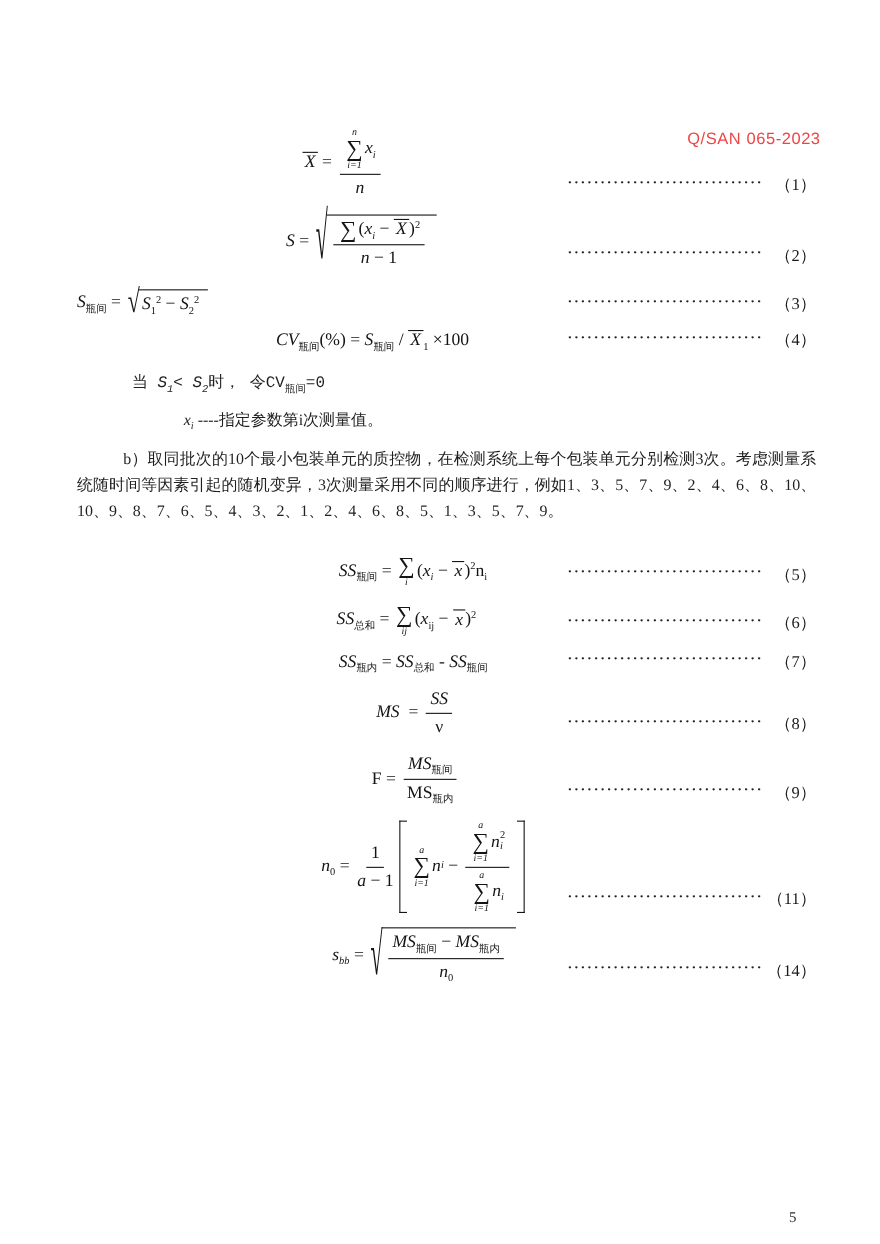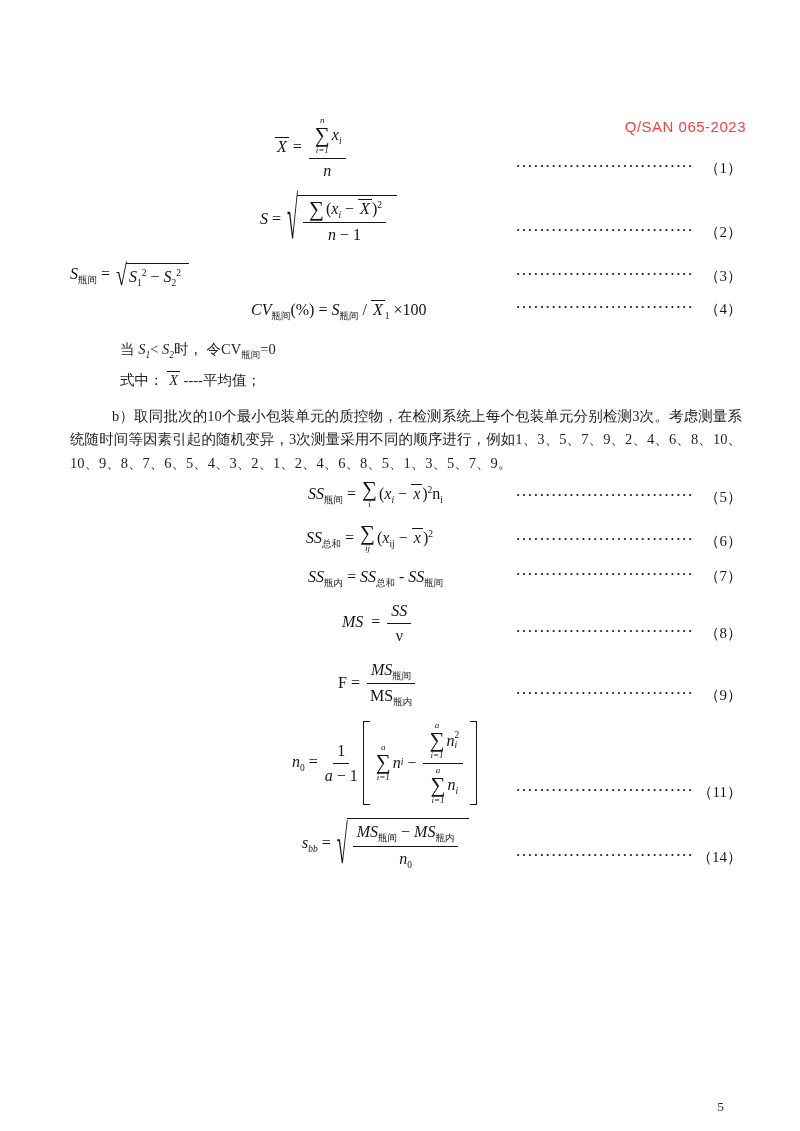--- a/index.html
+++ b/index.html
@@ -47,29 +47,29 @@
   .msscol { display:inline-flex; flex-direction:column; align-items:flex-start; line-height:1; }
   .msscol .msup, .msscol .msub { vertical-align:baseline; }
   .mgrp { display:inline-flex; align-items:center; vertical-align:middle; margin:0 2px; }
   .mbrk { align-self:stretch; width:7px; border:1.6px solid #141414; }
   .mbrk.l { border-right:0; margin-right:4px; }
   .mbrk.r { border-left:0; margin-left:4px; }
   .mgrpc { display:inline-flex; align-items:center; }
 
   
   .para { font-size:14.5px; line-height:1.65; color:#1f1f1f; }
-  .p-cond   { margin:16px 0 0 50px; }
+  .p-cond   { margin:16px 0 0 50px;font-family:Liberation Mono, monospace; }
   .where-ln { margin:7px 0 0 50px; }
   .where-it { margin:3px 0 0 97px; }
   .where-it.last { margin-top:9px; }
   .p-b { margin-top:12px; text-align:justify; text-indent:2.9em; }
   .p-rec { margin-top:13px; text-indent:2.9em; white-space:nowrap; }
 
   .mt14{margin-top:14px} .mt18{margin-top:18px} .mt10{margin-top:10px}
-  .mt20{margin-top:4px} .mt12{margin-top:12px} .mt13{margin-top:13px}
+  .mt20{margin-top:27px} .mt12{margin-top:12px} .mt13{margin-top:13px}
 
   .page-num { position:absolute; bottom:16px; right:76px; font-size:13.5px; color:#2a2a2a; }
 </style>
 </head>
 <body>
 
 <div class="page">
   <div class="doc-code">Q/SAN 065-2023</div>
 
   <div class="content">
@@ -111,21 +111,21 @@
     </div>
 
     <div class="formula-row mt10">
       <div class="formula" style="margin-left:181px"><span class="mt mi">CV</span><span class="msub">瓶间</span><span class="mt">(%) = </span><span class="mt mi">S</span><span class="msub">瓶间</span><span class="mt"> / </span><span class="mbar"><span class="mt mi">X</span></span><span class="msub">1</span><span class="mt"> ×100</span></div>
       <div class="leader">······························</div>
       <div class="eqnum">（4）</div>
     </div>
 
     <div class="para p-cond"><span class="mt">当 </span><span class="mt mi">S</span><span class="msub mi">1</span><span class="mt">&lt; </span><span class="mt mi">S</span><span class="msub mi">2</span><span class="mt">时， 令CV</span><span class="msub">瓶间</span><span class="mt">=0</span></div>
 
-    <div class="para where-ln"><span class="mt">式中： </span><span class="mbar"><span class="mt mi">X</span></span><span class="mt"> ----平均值；</span></div>
+    <div class="para where-it last"><span class="mt mi">x</span><span class="msub mi">i</span><span class="mt"> ----指定参数第i次测量值。</span></div>
 
     <div class="para p-b">b）取同批次的10个最小包装单元的质控物，在检测系统上每个包装单元分别检测3次。考虑测量系统随时间等因素引起的随机变异，3次测量采用不同的顺序进行，例如1、3、5、7、9、2、4、6、8、10、10、9、8、7、6、5、4、3、2、1、2、4、6、8、5、1、3、5、7、9。</div>
 
 
     <div class="formula-row mt20">
       <div class="formula" style="margin-left:238px"><span class="mt mi">SS</span><span class="msub">瓶间</span><span class="mt"> = </span><span class="msum">
             <span class="msig">∑</span>
             <span class="mlim">i</span>
           </span><span class="mt">(</span><span class="mt mi">x</span><span class="msub mi">i</span><span class="mt"> − </span><span class="mbar"><span class="mt mi">x</span></span><span class="mt">)</span><span class="msup">2</span><span class="mt">n</span><span class="msub">i</span></div>
       <div class="leader">······························</div>

